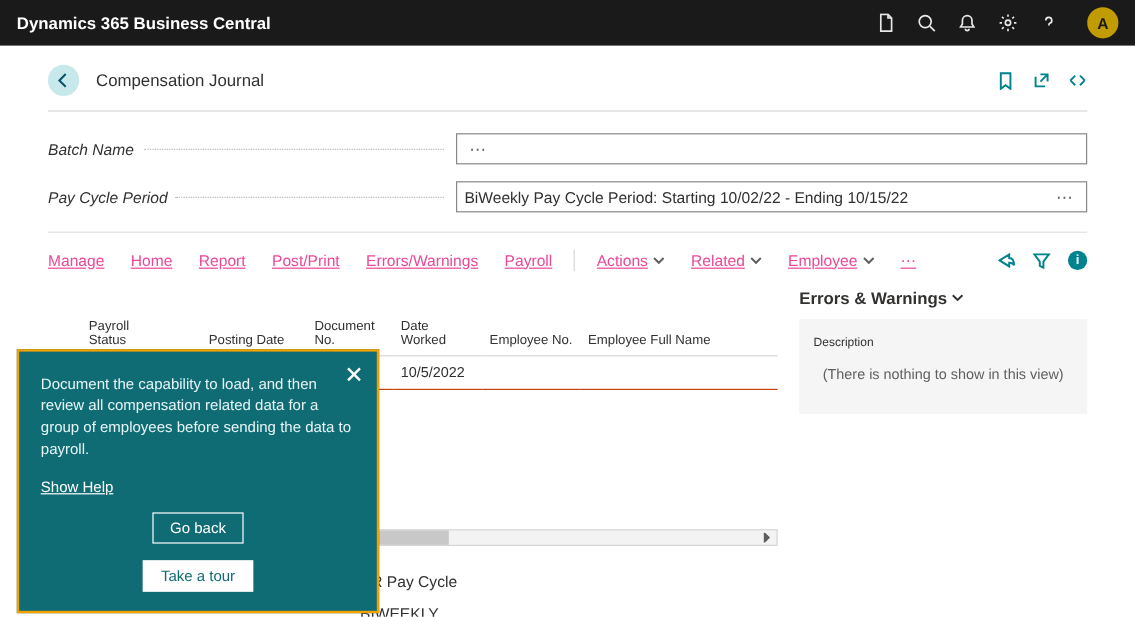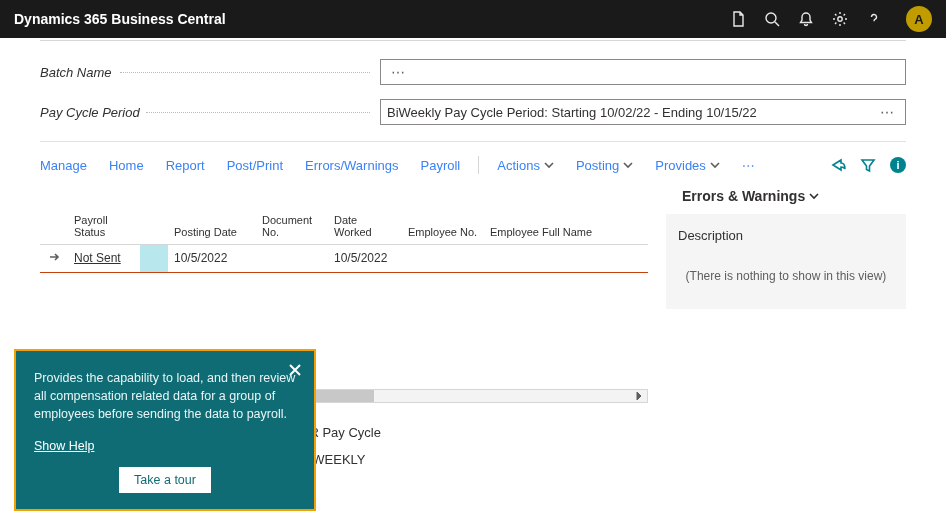--- a/index.html
+++ b/index.html
@@ -30,21 +30,21 @@
   .form-label::after { content: ""; position: absolute; left: calc(var(--lblw, 90px)); right: 10px; top: 50%; border-top: 1px dotted #bbb; }
   .form-input-wrap { flex: 1; display: flex; align-items: center; border: 1px solid #8a8886; height: 26px; padding: 0 6px; background: #fff; }
   .form-input-wrap span.val { flex: 1; font-size: 13px; white-space: nowrap; overflow: hidden; }
   .ellipsis-btn { cursor: pointer; font-size: 14px; letter-spacing: 1px; color: #605e5c; padding: 0 4px;}
   
   .hr2 { border: 0; border-top: 1px solid #e1e1e1; margin: 16px 0 8px; }
   
   
   .cmdbar { display: flex; align-items: center; gap: 22px; padding: 6px 0; font-size: 13px; }
   .cmdbar .sep { width:1px; height:18px; background:#d6d6d6; margin:0 -4px;}
-  .cmdbar-item { cursor: pointer; display: flex; align-items: center; gap: 4px; color:#3b82f6;}
+  .cmdbar-item { cursor: pointer; display: flex; align-items: center; gap: 4px; color:#ec4899;text-decoration:underline;}
   .cmdbar-item svg { width:10px; height:10px; stroke:#605e5c; fill:none; stroke-width:1.6;}
   .cmdbar-right { margin-left:auto; display:flex; gap:14px; align-items:center;}
   .cmdbar-right span { cursor:pointer; display:inline-flex;}
   .cmdbar-right svg { width:16px; height:16px; fill:none; stroke:#00838f; stroke-width:1.6;}
   .info-dot { width:16px; height:16px; border-radius:50%; background:#00838f; color:#fff; font-size:11px; display:flex; align-items:center; justify-content:center; font-weight:600;}
   
   
   .main { display:flex; gap:18px; margin-top:8px;}
   .grid-region { flex:1; min-width:0; }
   .side { width:240px; }
@@ -62,24 +62,24 @@
   .hscroll { height:14px; background:#f3f3f3; border:1px solid #d6d6d6; position:relative; margin-top:116px;}
   .hscroll-thumb { position:absolute; left:0; top:0; bottom:0; width:55%; background:#c8c8c8;}
   .hscroll-arrow { position:absolute; right:2px; top:0; bottom:0; width:12px; display:flex; align-items:center; justify-content:center;}
   .hscroll-arrow svg { width:8px; height:8px; stroke:#605e5c; fill:#605e5c; stroke-width:1;}
   
   
   .details { margin-top:22px; }
   .details-row { font-size:13px; color:#323130; margin-bottom:12px; padding-left:260px;}
   
   
-  .side-title { font-size:14px; font-weight:600; display:flex; align-items:center; gap:4px; margin-bottom:10px;margin-left:16px;}
+  .side-title { font-size:14px; font-weight:600; display:flex; align-items:center; gap:4px; margin-bottom:10px;}
   .side-title svg{ width:10px; height:10px; stroke:#323130; fill:none; stroke-width:1.6;}
   .side-box { background:#f5f5f5; padding:14px 12px 26px; }
-  .side-box .lbl { font-size:13px; color:#323130; margin-bottom:26px;}
+  .side-box .lbl { font-size:10px; color:#323130; margin-bottom:14px;}
   .side-box .empty { font-size:12px; color:#605e5c; text-align:center;}
   
   
   .teaching { position:absolute; left:14px; bottom:3px; width:302px; background:#106c74; color:#fff; border:2px solid #f2a100; padding:18px 18px 16px; }
   .teaching .close { position:absolute; right:12px; top:12px; cursor:pointer;}
   .teaching .close svg { width:14px; height:14px; stroke:#fff; stroke-width:2; fill:none;}
   .teaching h3 { font-size:15px; font-weight:600; margin-bottom:10px;}
   .teaching p { font-size:12.5px; line-height:1.45; margin-bottom:16px; color:#e8f5f6;}
   .teaching .btns { display:flex; align-items:center; gap:14px;flex-direction:column;}
   .teaching .link { text-decoration:underline; font-size:12.5px; cursor:pointer; margin-right:auto;}
@@ -120,20 +120,45 @@
         </svg>
       </span>
     <div class="avatar">
         <span>A</span>
       </div>
   </div>
 </div>
 
 <div class="page">
 
+  <div class="page-header">
+    <div class="back-btn">
+        <svg viewBox="0 0 16 16">
+          <path d="M10 2L4 8l6 6"></path>
+        </svg>
+      </div>
+    <div class="page-title">Compensation Journal</div>
+    <div class="header-actions">
+      <span>
+          <svg viewBox="0 0 16 16">
+            <path d="M4 2h8v13l-4-3-4 3z"></path>
+          </svg>
+        </span>
+      <span>
+          <svg viewBox="0 0 16 16">
+            <path d="M3 5v8h8 M7 3h6v6 M13 3l-6 6"></path>
+          </svg>
+        </span>
+      <span>
+          <svg viewBox="0 0 16 16">
+            <path d="M2 8l4-4M2 8l4 4M14 8l-4-4M14 8l-4 4" stroke="#00838f"></path>
+          </svg>
+        </span>
+    </div>
+  </div>
   <hr class="hr">
 
   <div class="form-row">
     <div class="form-label" style="--lblw:80px">Batch Name</div>
     <div class="form-input-wrap">
       <span class="ellipsis-btn">⋯</span>
     </div>
   </div>
   <div class="form-row">
     <div class="form-label" style="--lblw:106px">Pay Cycle Period</div>
@@ -153,27 +178,27 @@
     <span class="cmdbar-item">Errors/Warnings</span>
     <span class="cmdbar-item">Payroll</span>
     <span class="sep"></span>
     <span class="cmdbar-item">
         <span>Actions</span>
         <svg viewBox="0 0 10 10">
           <path d="M1 3l4 4 4-4"></path>
         </svg>
       </span>
     <span class="cmdbar-item">
-        <span>Posting</span>
+        <span>Related</span>
         <svg viewBox="0 0 10 10">
           <path d="M1 3l4 4 4-4"></path>
         </svg>
       </span>
     <span class="cmdbar-item">
-        <span>Provides</span>
+        <span>Employee</span>
         <svg viewBox="0 0 10 10">
           <path d="M1 3l4 4 4-4"></path>
         </svg>
       </span>
     <span class="cmdbar-item">⋯</span>
     <div class="cmdbar-right">
       <span>
           <svg viewBox="0 0 16 16">
             <path d="M3 8l8-5v3c4 0 4 4 4 6-1-2-4-2-4-2v3z"></path>
           </svg>
@@ -258,18 +283,19 @@
         <div class="empty">(There is nothing to show in this view)</div>
       </div>
     </div>
   </div>
 </div>
 
 <div class="teaching">
   <span class="close"><svg viewBox="0 0 14 14">
         <path d="M2 2l10 10M12 2L2 12"></path>
       </svg></span>
-  <p>Provides the capability to load, and then review all compensation related data for a group of employees before sending the data to payroll.</p>
+  <p>Document the capability to load, and then review all compensation related data for a group of employees before sending the data to payroll.</p>
   <div class="btns">
     <span class="link">Show Help</span>
+    <button>Go back</button>
     <button class="primary">Take a tour</button>
   </div>
 </div>
 
 </body></html>

